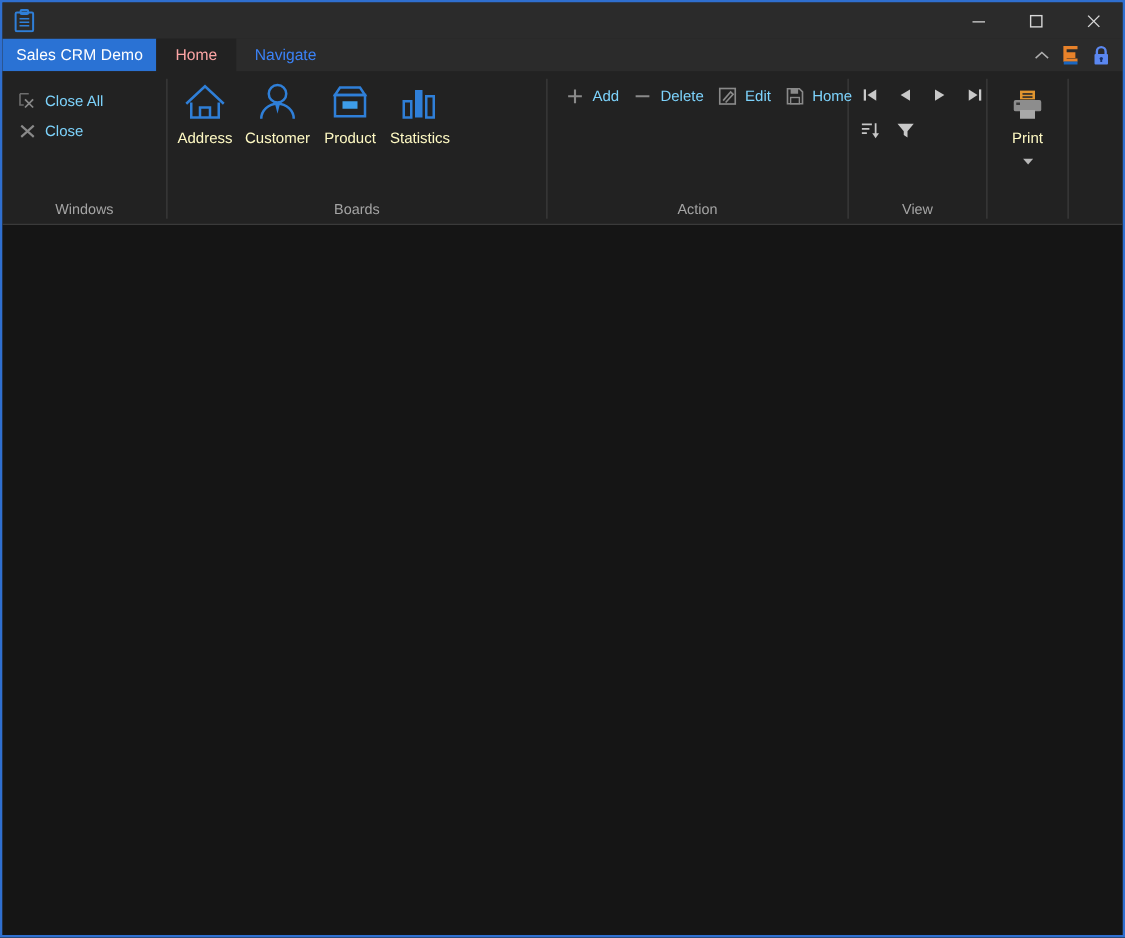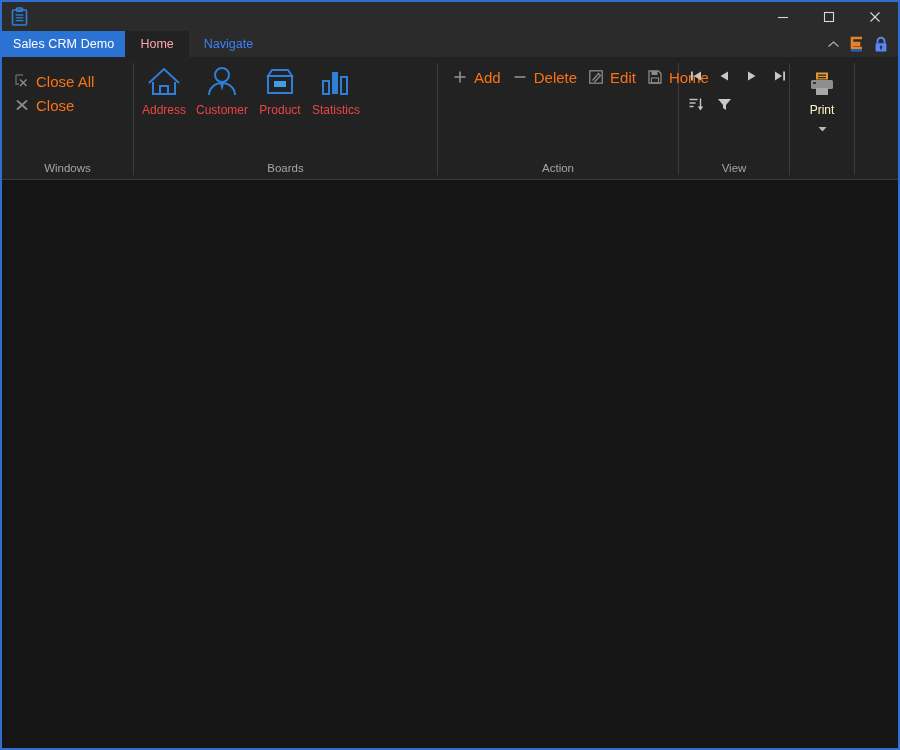--- a/index.html
+++ b/index.html
@@ -95,33 +95,33 @@
     cursor: default;
   }
   .bigbtn .bico { height: 34px; display: flex; align-items: flex-end; justify-content: center; }
   .bigbtn .blabel { margin-top: 5px; line-height: 13px; text-align: center; }
   .caret { margin-top: 1px; }
 
   
   .smallbtn {
     display: flex; align-items: center; gap: 5px;
     height: 24px; padding: 0 5px;
-    font-size: 15px; color: #f97316;
+    font-size: 12px; color: #7dd3fc;
     cursor: default; white-space: nowrap;
   }
   .smallbtn .sico { width: 18px; height: 18px; display:flex; align-items:center; justify-content:center; flex:0 0 18px; }
   .col { display: flex; flex-direction: column; }
   .row { display: flex; flex-direction: row; }
 
   
   .boards-row { display: flex; align-items: flex-start; }
   .board-btn {
     display: flex; flex-direction: column; align-items: center;
     min-width: 56px; padding: 2px 4px 0 4px;
-    color: #ef4444; font-size: 12px;
+    color: #fef9c3; font-size: 12px;
   }
   .board-btn .bico { height: 36px; display:flex; align-items:flex-end; justify-content:center; }
   .board-btn .blabel { margin-top: 4px; }
 
   
   .navrow { display: flex; align-items: center; gap: 2px; }
   .navbtn { width: 26px; height: 26px; display:flex; align-items:center; justify-content:center; }
 
   
   .printbtn {

